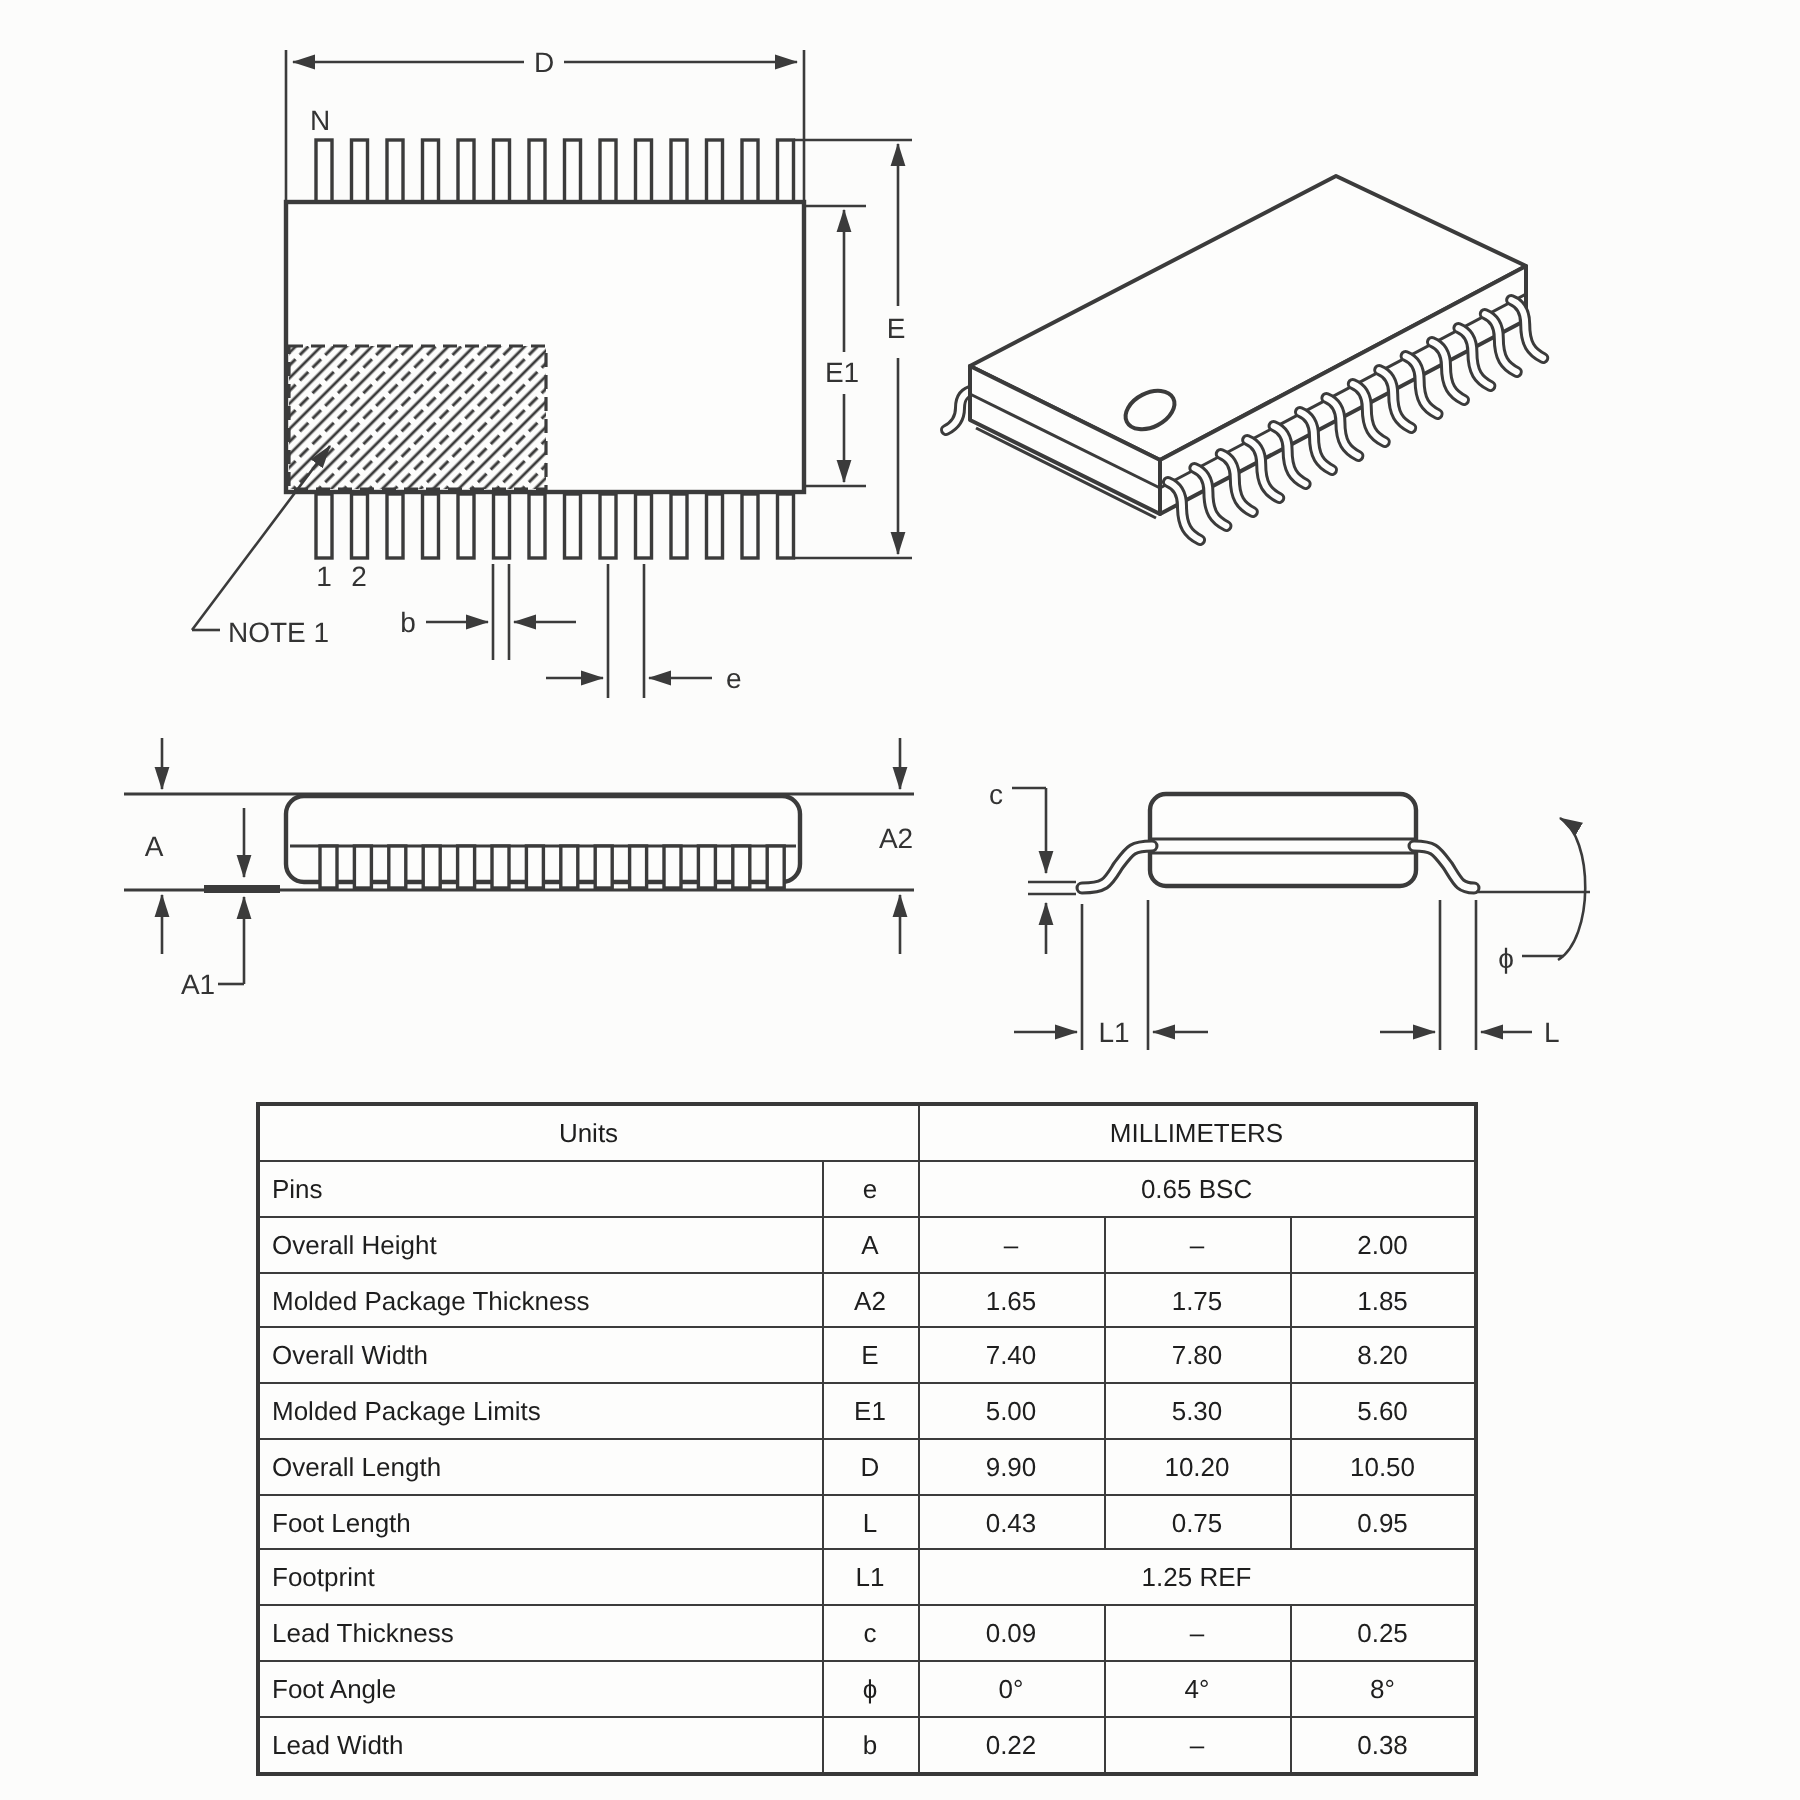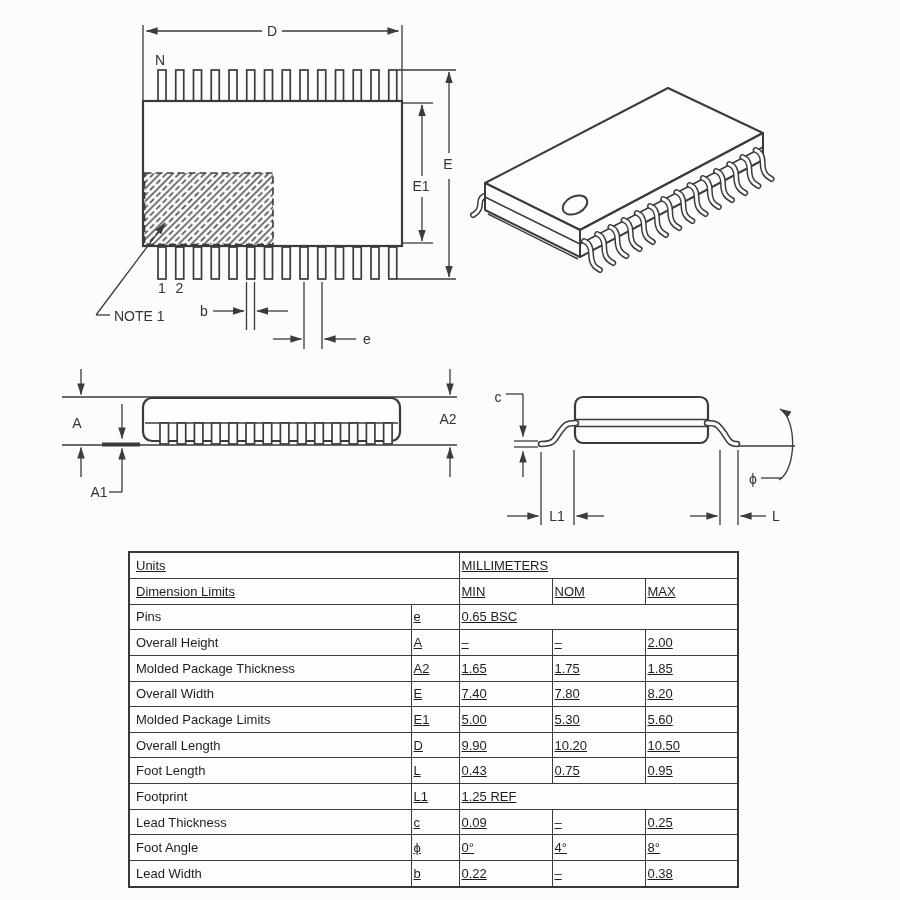--- a/index.html
+++ b/index.html
@@ -13,22 +13,22 @@
   svg .body{fill:#fdfdfc;stroke:#3b3b3b;stroke-width:2.2;}
   svg .face{fill:#fdfdfc;stroke:#3b3b3b;stroke-width:2;stroke-linejoin:round;}
   svg .lo{stroke:#3b3b3b;stroke-width:6;fill:none;stroke-linecap:round;}
   svg .li{stroke:#fdfdfc;stroke-width:3;fill:none;stroke-linecap:round;}
   svg .glo{stroke:#3b3b3b;stroke-width:6.5;fill:none;stroke-linecap:round;}
   svg .gli{stroke:#fdfdfc;stroke-width:3.4;fill:none;stroke-linecap:round;}
   .dim-table{position:absolute;left:128px;top:551px;width:609px;height:337px;
              border-collapse:collapse;table-layout:fixed;font-size:13px;color:#1e1e1e;
              background:#fdfdfc;border:2.5px solid #383838;}
   .dim-table td{border:1.7px solid #3c3c3c;padding:0 6px;overflow:hidden;white-space:nowrap;}
-  .dim-table .r{text-align:left;text-decoration:underline;}
-  .dim-table .c{text-align:left;padding:0 2px;text-decoration:underline;}
+  .dim-table .r{text-align:center;}
+  .dim-table .c{text-align:center;padding:0 2px;}
 </style>
 </head>
 <body>
 
 <div class="canvas">
 
 <svg width="900" height="545" viewBox="0 0 900 545">
   <defs>
     <marker id="ah" viewBox="0 0 10 10" refX="9.5" refY="5" markerWidth="9" markerHeight="9" orient="auto">
       <path d="M0,1.8 L10,5 L0,8.2 z" fill="#3b3b3b"></path>
@@ -257,26 +257,20 @@
         <col style="width:93px">
         <col style="width:93px">
         <col style="width:93px">
       </colgroup>
   <tbody>
         <tr>
     <td colspan="2" class="r">Units</td>
     <td colspan="3" class="c">MILLIMETERS</td>
   </tr>
   <tr>
-    <td colspan="2" class="r">Dimension Limits</td>
-    <td class="c">MIN</td>
-    <td class="c">NOM</td>
-    <td class="c">MAX</td>
-  </tr>
-  <tr>
     <td>Pins</td>
     <td class="c">e</td>
     <td colspan="3" class="c">0.65 BSC</td>
   </tr>
   <tr>
     <td>Overall Height</td>
     <td class="c">A</td>
     <td class="c">–</td>
     <td class="c">–</td>
     <td class="c">2.00</td>

